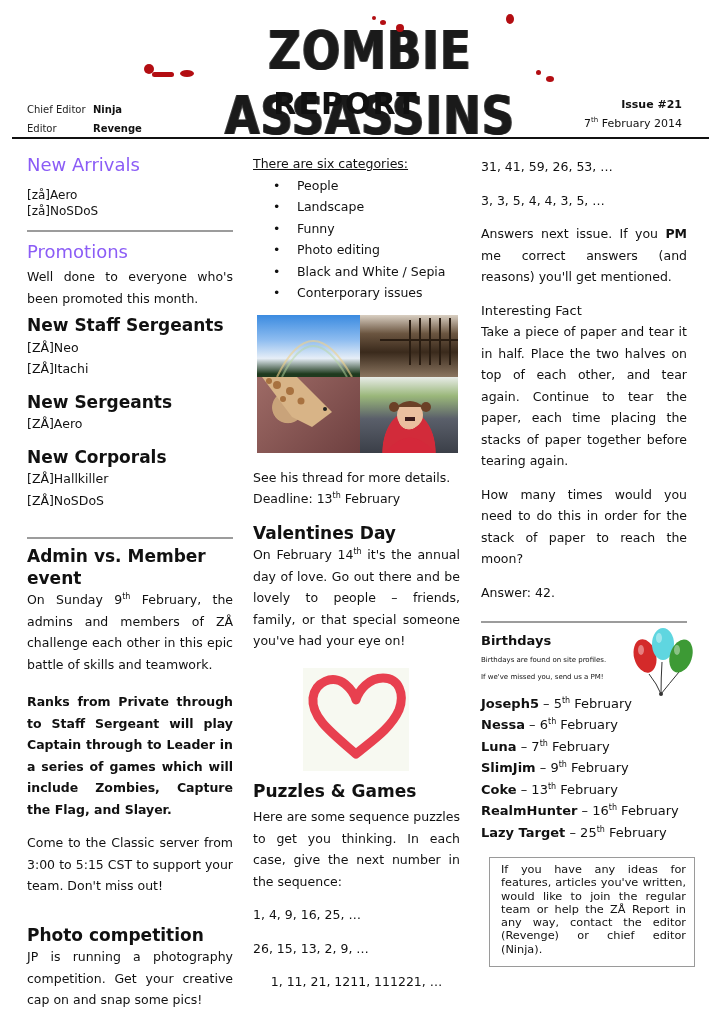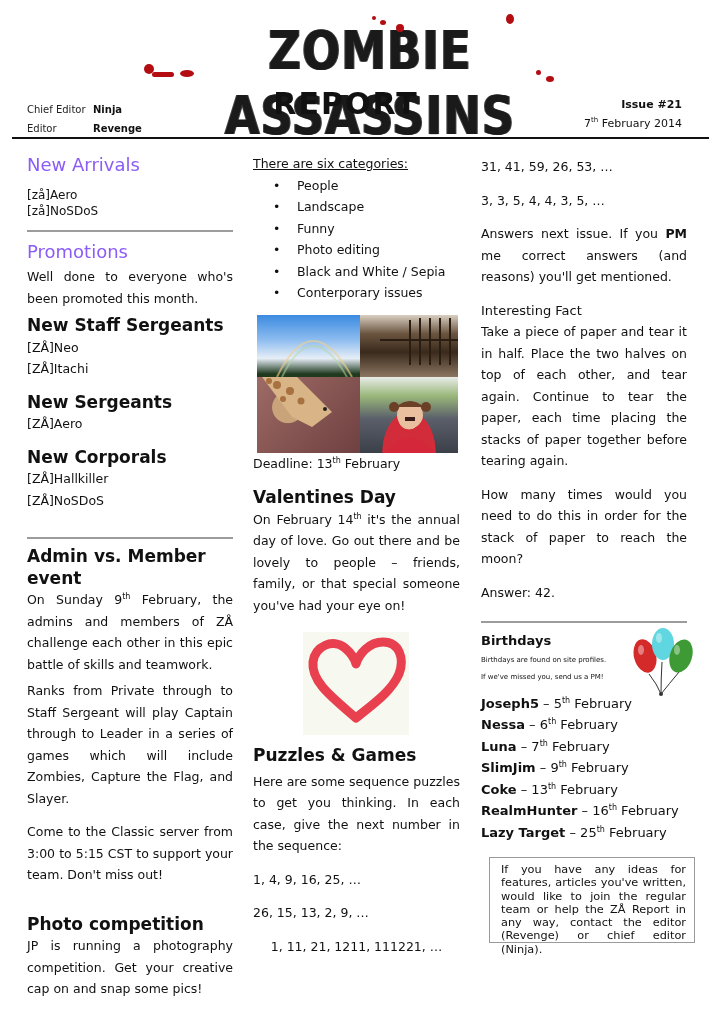--- a/index.html
+++ b/index.html
@@ -52,21 +52,21 @@
   .ph-sepia { background: linear-gradient(180deg,#d9cfc2 0%,#6b5540 30%,#3a2a1c 60%,#8a7560 100%); }
   .ph-giraffe { background: radial-gradient(circle at 30% 40%,#c9a37a 0 18%, transparent 19%), linear-gradient(135deg,#9e6b66,#6e4040); }
   .ph-girl { background: radial-gradient(circle at 50% 55%,#e9b99a 0 16%, transparent 17%), radial-gradient(ellipse at 50% 100%,#d22b3a 0 38%, transparent 39%), linear-gradient(180deg,#e8ece8 0%,#9ab77a 25%,#5a5f6a 55%,#3b3f48 100%); }
 
   .heart-box { width: 106px; height: 103px; background: #f7f9f1; margin-left: 50px; }
 
   .birthday-list { font-size: 13px; line-height: 21.6px; }
   .birthday-list b { font-weight: bold; }
   .tiny { font-size: 7px; line-height: 17px; }
 
-  .ideas-box { position: absolute; left: 489px; top: 857px; width: 206px; height: 86px;
+  .ideas-box { position: absolute; left: 489px; top: 857px; width: 206px; height: 110px;
      border: 1px solid #9a9a9a; box-sizing: border-box; padding: 5px 8px 5px 11px;
      font-size: 11.3px; line-height: 13.3px; text-align: justify; }
 </style>
 </head>
 <body>
 
 <div class="abs masthead-title">
   <div class="word">ZOMBIE ASSASSINS</div>
   <span class="splat" style="left:4px;top:42px;width:10px;height:10px;"></span>
   <span class="splat" style="left:12px;top:50px;width:22px;height:5px;border-radius:3px;"></span>
@@ -120,21 +120,21 @@
   <div style="margin-top:12px;">
     <div class="h-sub">New Corporals</div>
     <div>[ZÅ]Hallkiller</div>
     <div>[ZÅ]NoSDoS</div>
   </div>
 
   <hr class="hr-grey" style="margin-top:26px;">
 
   <div class="h-sub" style="margin-top:7px;">Admin vs. Member event</div>
   <p class="justify"><span>On Sunday 9</span><sup>th</sup><span> February, the admins and members of ZÅ challenge each other in this epic battle of skills and teamwork.</span></p>
-  <p class="justify" style="margin-top:5px;">Ranks from Private through to Staff Sergeant will play Captain through to Leader in a series of games which will include Zombies, Capture the Flag, and Slayer.</p>
+  <p class="justify" style="margin-top:16px;font-weight:bold;">Ranks from Private through to Staff Sergeant will play Captain through to Leader in a series of games which will include Zombies, Capture the Flag, and Slayer.</p>
   <p class="justify" style="margin-top:12px;">Come to the Classic server from 3:00 to 5:15 CST to support your team. Don't miss out!</p>
 
   <div class="h-sub" style="margin-top:28px;">Photo competition</div>
   <p class="justify">JP is running a photography competition. Get your creative cap on and snap some pics!</p>
 </div>
 
 <div class="col col2">
   <p style="margin-top:3px;text-decoration:underline;">There are six categories:</p>
   <ul class="cats">
     <li><span class="bullet">•</span><span>People</span></li>
@@ -182,20 +182,21 @@
           <circle cx="50" cy="38" r="13" fill="#eabf9f"></circle>
           <path d="M36 30 Q50 18 64 30" fill="#6b4027"></path>
           <circle cx="34" cy="30" r="5" fill="#6b4027"></circle>
           <circle cx="66" cy="30" r="5" fill="#6b4027"></circle>
           <rect x="45" y="40" width="10" height="4" fill="#3a1a1a"></rect>
           <path d="M25 76 Q50 45 75 76 Z" fill="#d4283a"></path>
         </svg>
     </div>
   </div>
 
+  <p class="justify" style="margin-top:14px;">See his thread for more details.</p>
   <p><span>Deadline: 13</span><sup>th</sup><span> February</span></p>
 
   <div class="h-sub" style="margin-top:13px;">Valentines Day</div>
   <p class="justify"><span>On February </span><span>14</span><sup>th</sup><span> it's the annual day of love. Go out there and be lovely to people – friends, family, or that special someone you've had your eye on!</span></p>
 
   <div class="heart-box" style="margin-top:16px;">
     <svg width="106" height="103" viewBox="0 0 106 103">
       <path d="M53 86 C30 66 8 50 10 30 C12 14 30 6 42 16 C48 21 52 28 53 32 C56 22 66 10 80 10 C96 10 102 26 96 42 C88 60 70 72 53 86 Z" fill="none" stroke="#e8404f" stroke-width="9" stroke-linejoin="round"></path>
     </svg>
   </div>

